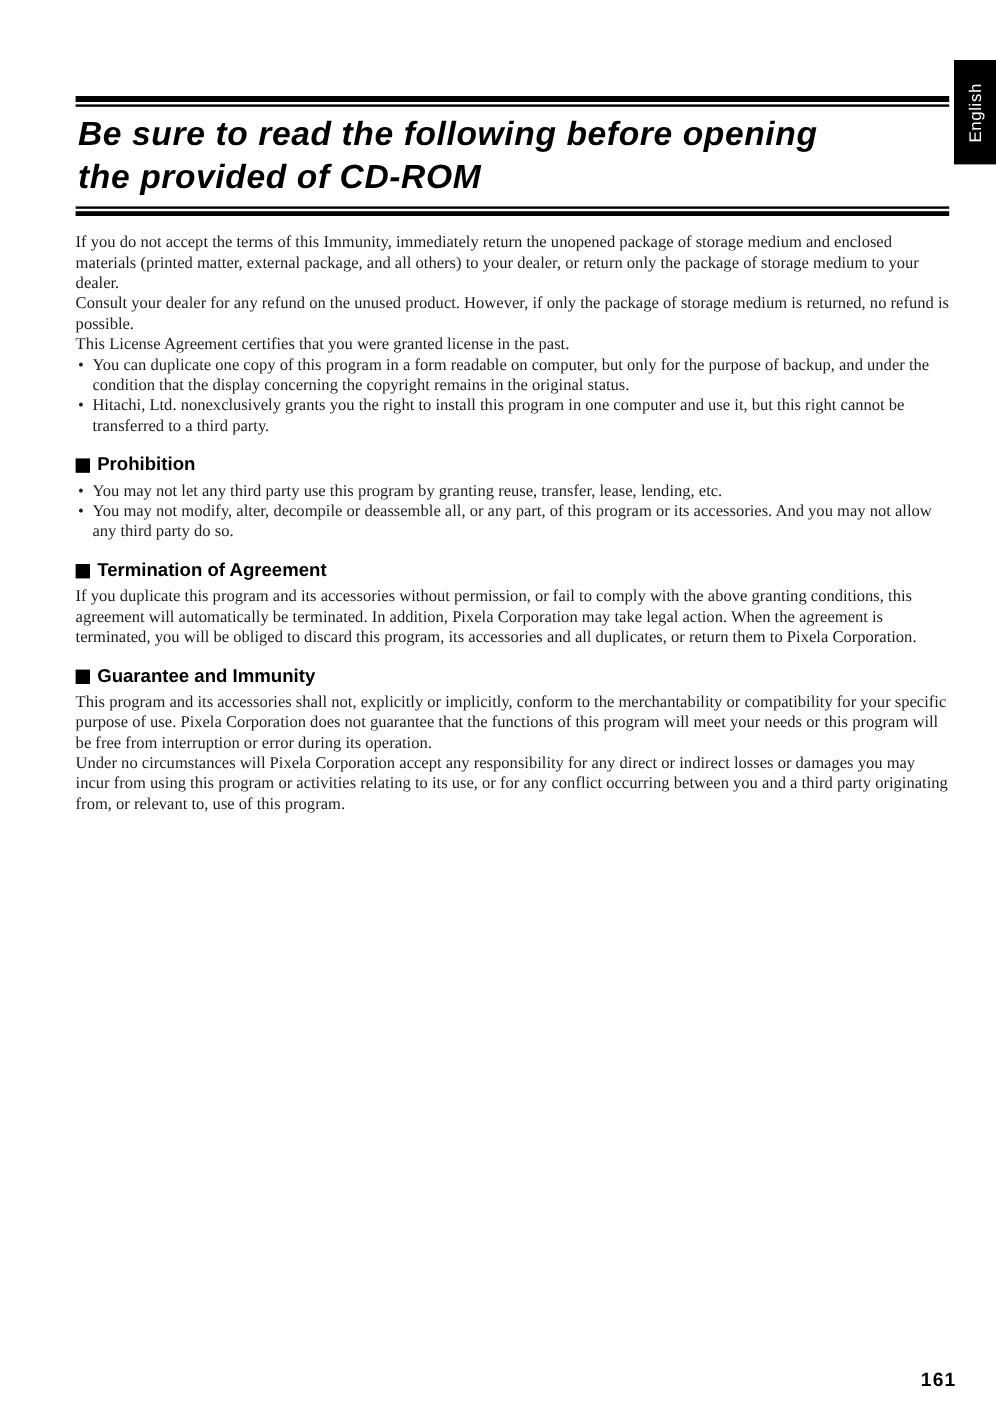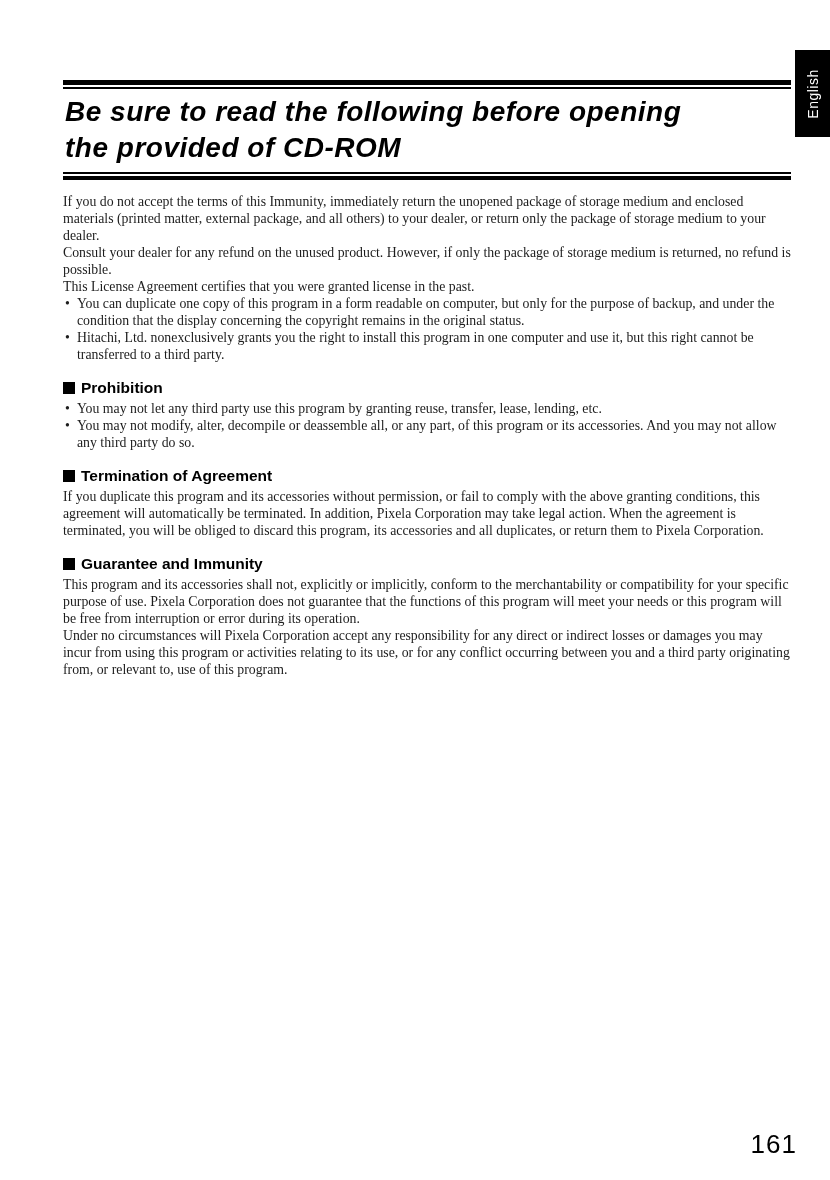--- a/index.html
+++ b/index.html
@@ -101,22 +101,22 @@
     left: 2px;
     top: 0;
   }
   .section p { margin: 0; }
   
   .page-number {
     position: absolute;
     right: 33px;
     bottom: 20px;
     font-family: "Liberation Sans", sans-serif;
-    font-weight: normal;
-    font-size: 26px;
+    font-weight: bold;
+    font-size: 16px;
     letter-spacing: 1px;
     color: #000;
   }
 </style>
 </head>
 <body>
 
 <div class="page">
 
   <div class="lang-tab">

